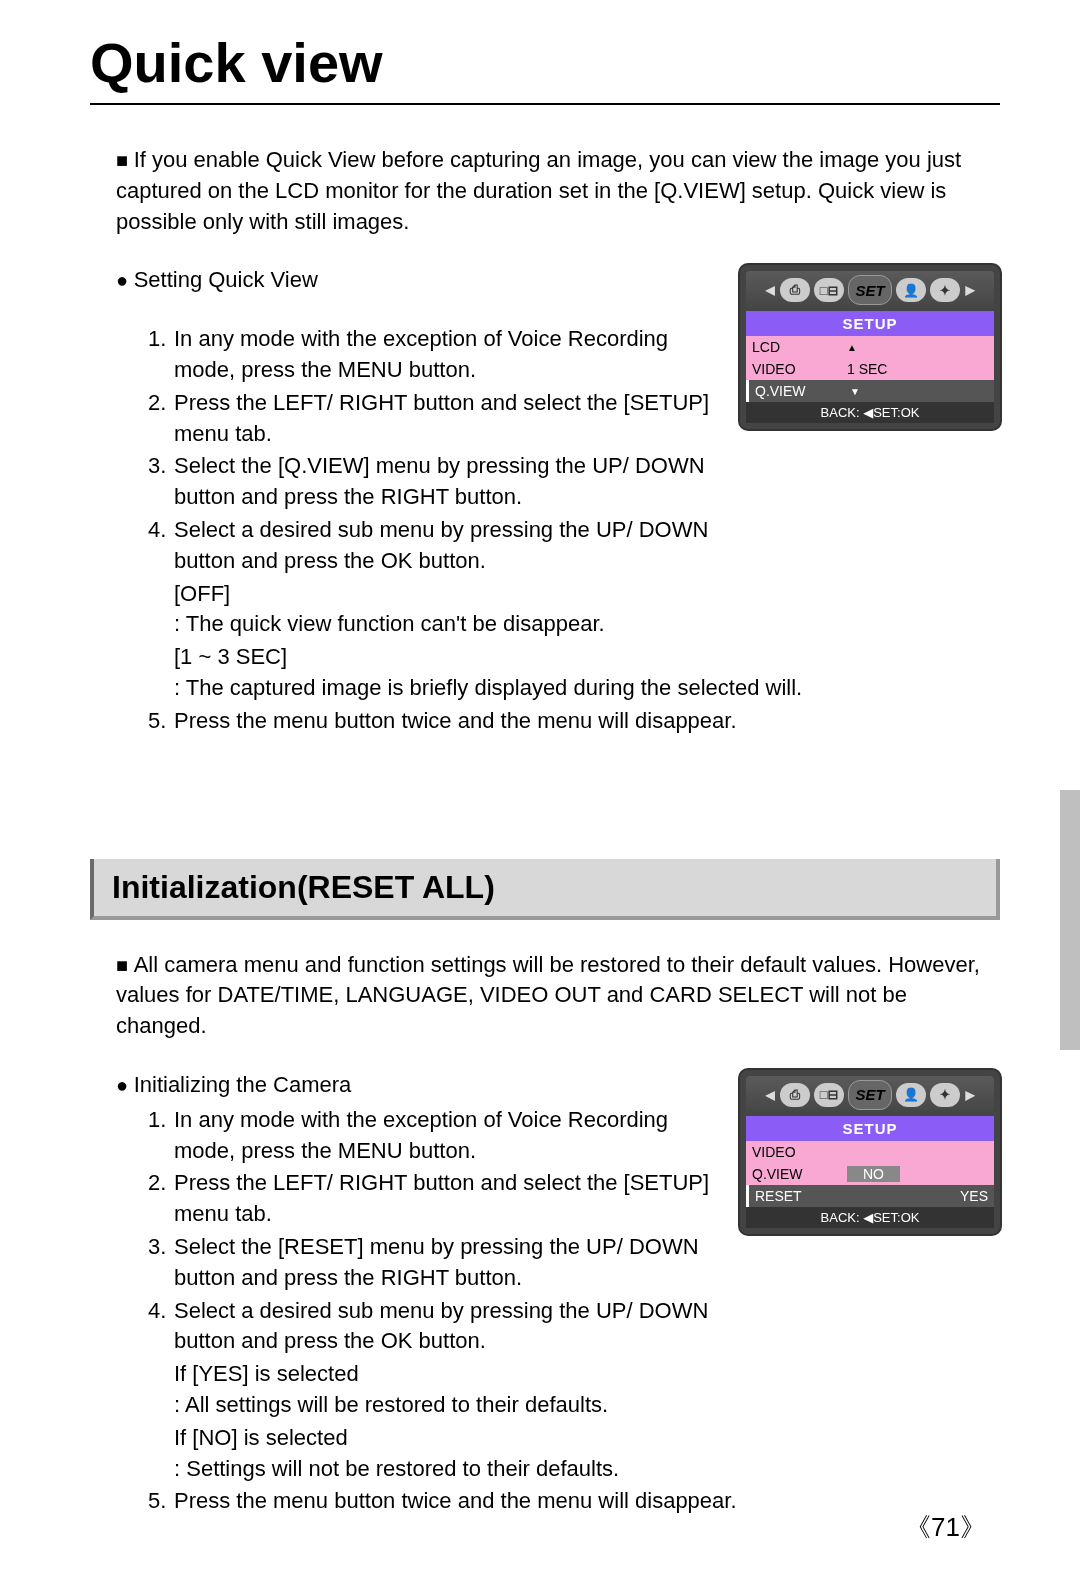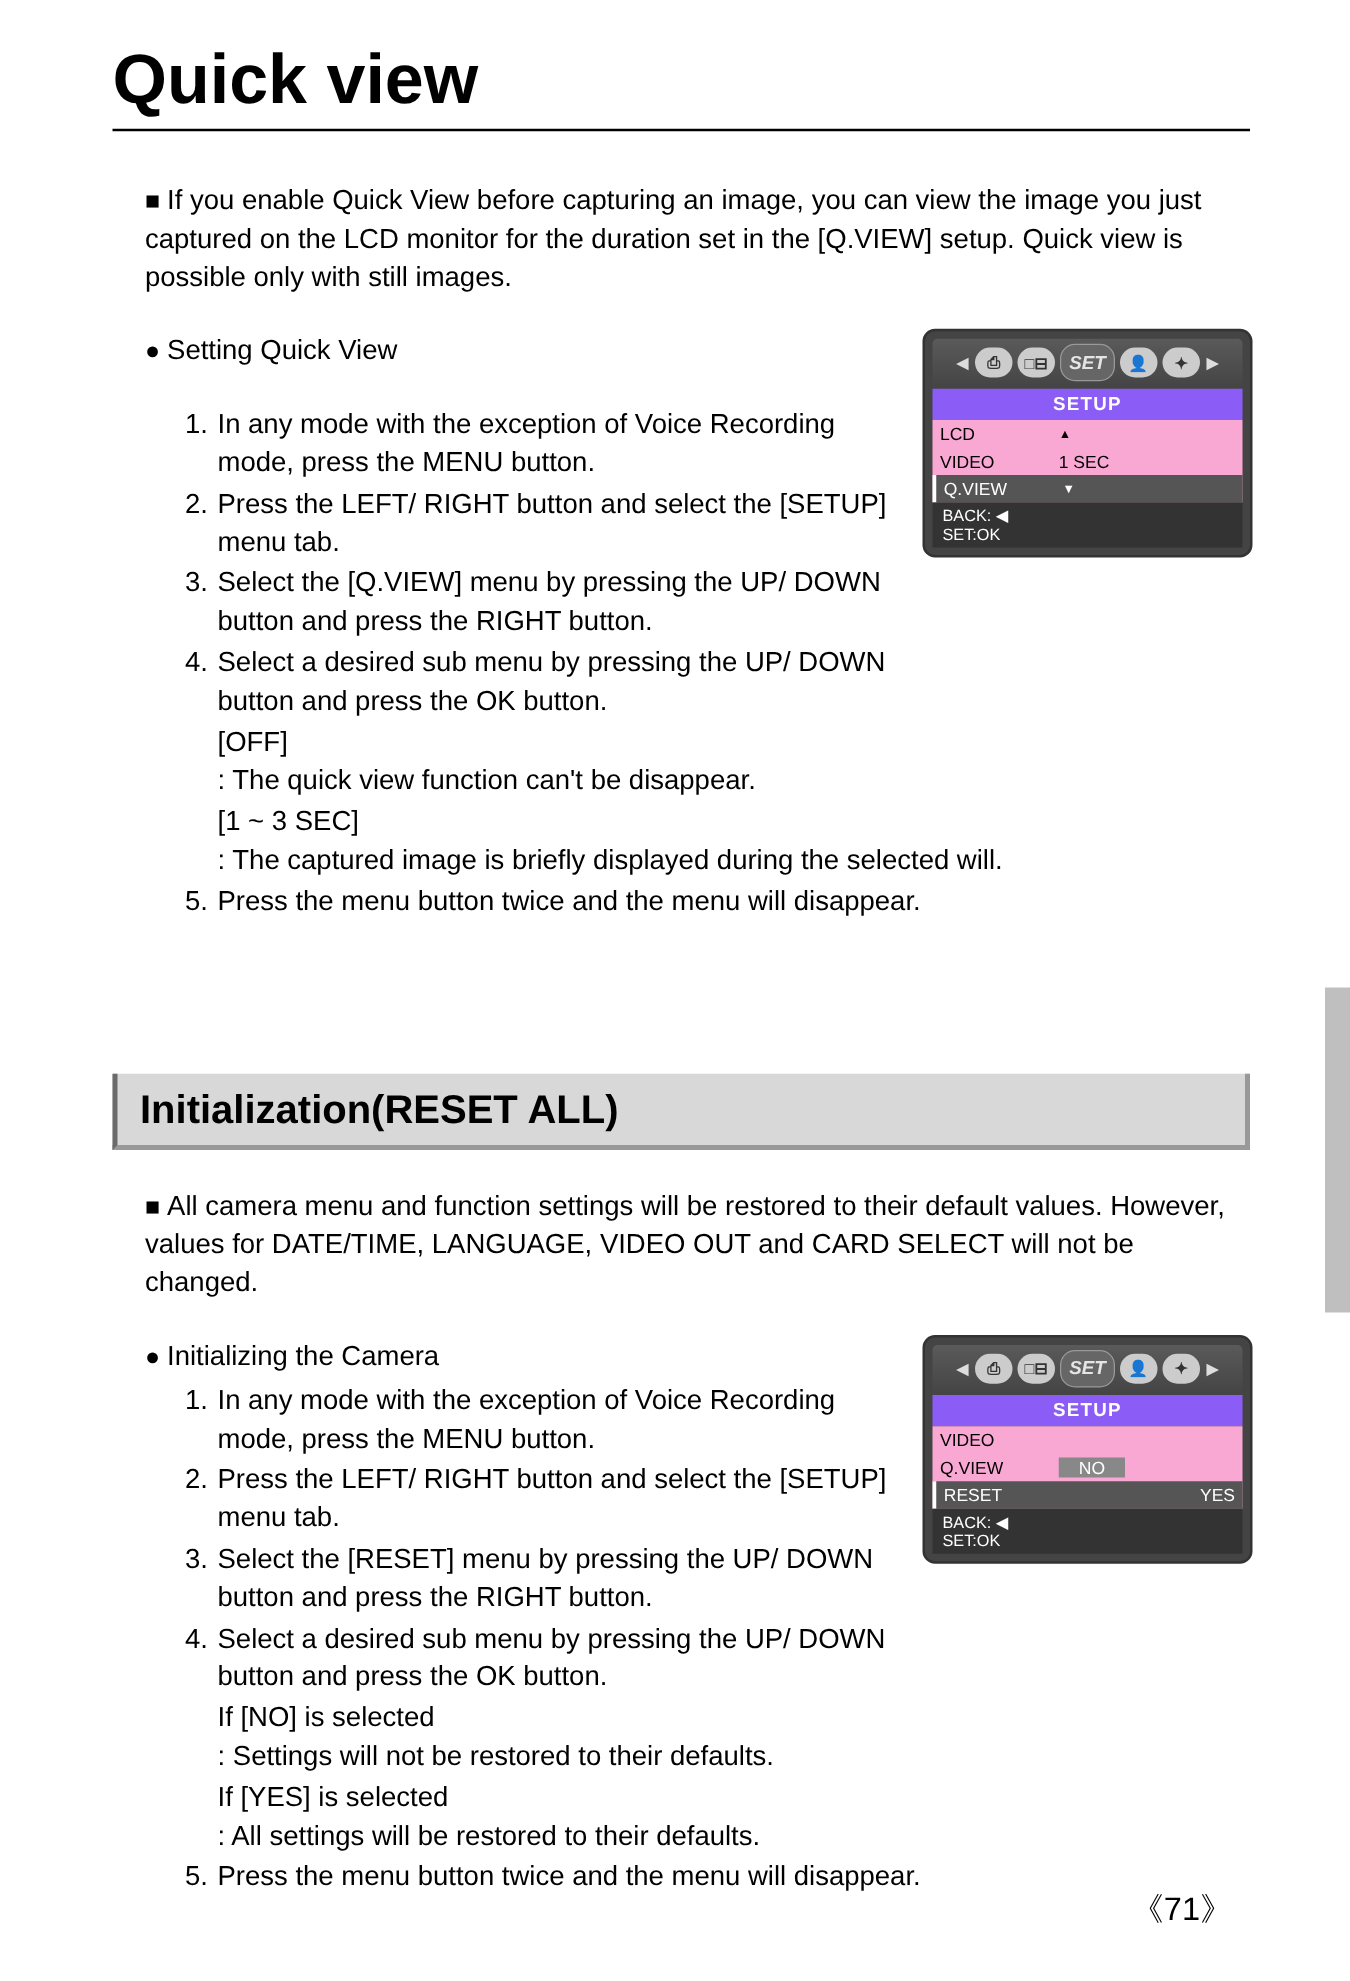--- a/index.html
+++ b/index.html
@@ -96,21 +96,21 @@
     background: #ccc;
     color: #333;
     font-size: 13px;
     display:flex;align-items:center;justify-content:center;
     font-weight: bold;
   }
   .lcd-tab.active {
     width: 42px; height: 28px;
     background: #666;
     border: 1px solid #999;
-    color: #e5e5e5;
+    color: #000000;
     font-size: 15px;
     font-style: italic;
   }
   .lcd-tab.arrow { background: transparent; width: 12px; color:#ddd; font-size:12px;}
   .lcd-title {
     text-align: center;
     background: #8b5cf6;
     font-weight: bold;
     padding: 4px 0;
     letter-spacing: 1px;
@@ -125,21 +125,20 @@
   .lcd-row .c1 { width: 95px; }
   .lcd-row .c2 { flex:1; text-align:left;  display:flex; align-items:center; gap:4px;}
   .lcd-row .arrow { font-size: 10px; color:#fff;}
   .lcd-footer {
     display: flex;
     justify-content: center;
     background: #333;
     font-size: 13px;
     padding: 3px 8px;
     color: #fff;
-    flex-direction: column;
   }
   .page-number {
     position: absolute;
     bottom: 40px;
     right: 94px;
     font-size: 26px;
   }
   .side-tab {
     position: absolute;
     right: 0;
@@ -298,26 +297,26 @@
         <div class="lcd-footer">
           <span>BACK: ◀</span>
           <span>SET:OK</span>
         </div>
       </div>
     </div>
   </div>
 
   <div class="options-block">
     <div class="opt-row">
+        <span class="opt-label" style="width:200px;">If [YES] is selected</span>
+        <span class="opt-desc">All settings will be restored to their defaults.</span>
+      </div>
+    <div class="opt-row">
         <span class="opt-label" style="width:200px;">If [NO] is selected</span>
         <span class="opt-desc">Settings will not be restored to their defaults.</span>
-      </div>
-    <div class="opt-row">
-        <span class="opt-label" style="width:200px;">If [YES] is selected</span>
-        <span class="opt-desc">All settings will be restored to their defaults.</span>
       </div>
   </div>
   <div class="steps">
     <div class="step">
         <span class="num">5.</span>
         <span class="txt">Press the menu button twice and the menu will disappear.</span>
       </div>
   </div>
 
   <div class="page-number">《71》</div>

